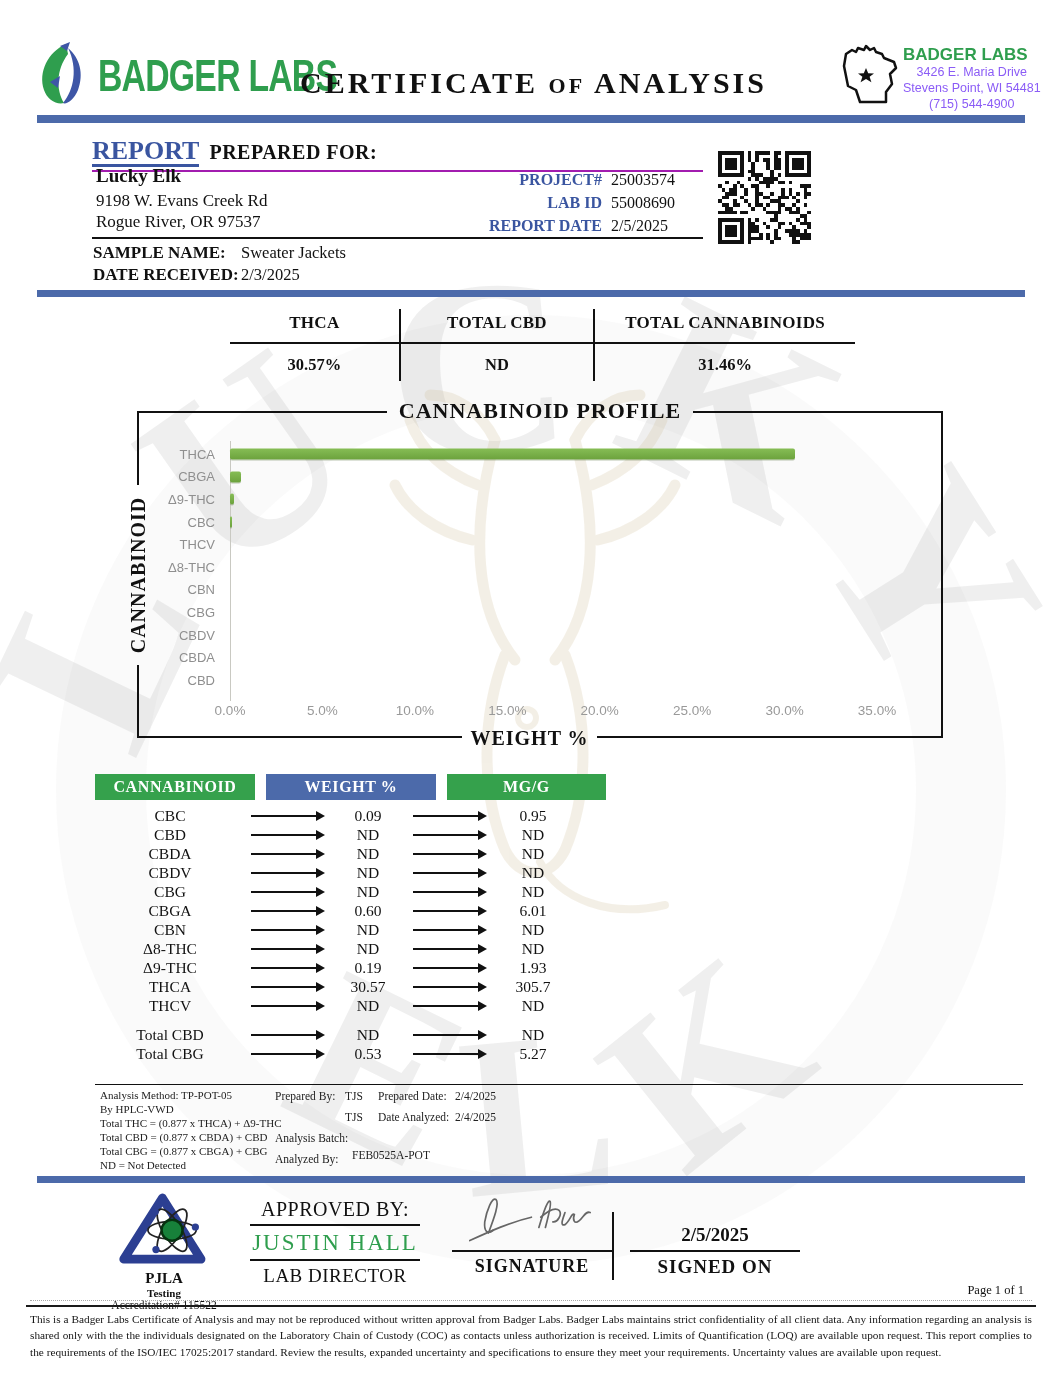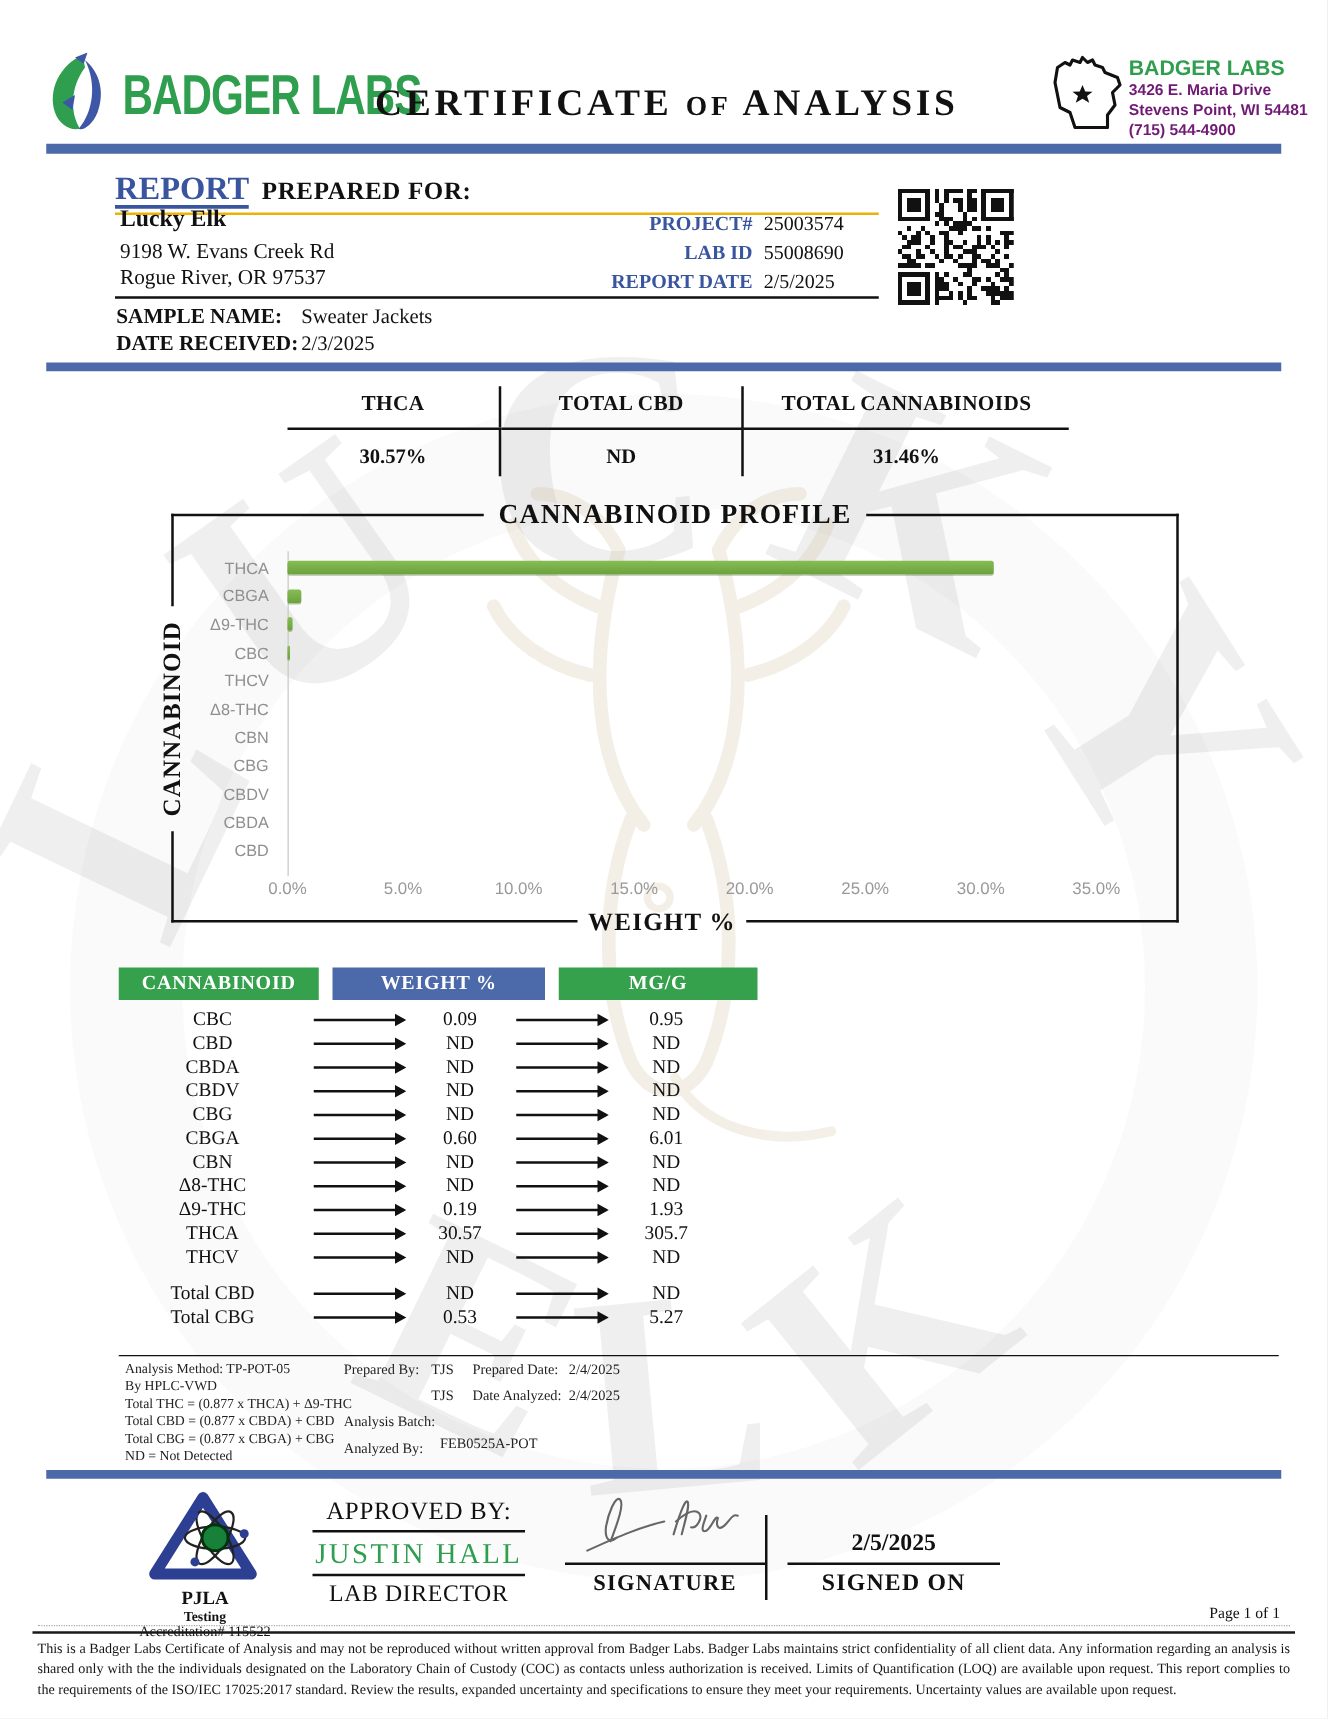--- a/index.html
+++ b/index.html
@@ -13,26 +13,26 @@
   
   .leaf-logo{left:36px;top:42px;}
   .logo-text{left:98px;top:50px;font-family:"Liberation Sans",sans-serif;font-weight:bold;
              font-size:45px;color:#2f9e4e;letter-spacing:-1px;transform:scaleX(.75);transform-origin:left top;white-space:nowrap;}
   .coa-title{left:300px;top:66px;width:460px;text-align:center;font-weight:bold;font-size:30px;
              letter-spacing:3px;white-space:nowrap;}
   .coa-title .of{font-size:22px;text-transform:uppercase;}
   .wis-icon{left:836px;top:40px;}
   .lab-info{left:903px;top:44px;line-height:1.25;}
   .lab-name{font-family:"Liberation Sans",sans-serif;font-weight:bold;font-size:17px;color:#2f9e4e;}
-  .lab-line{font-family:"Liberation Sans",sans-serif;font-weight:bold;font-size:12.5px;color:#701a75;}
+  .lab-line{font-family:"Liberation Sans",sans-serif;font-weight:normal;font-size:12.5px;color:#8b5cf6;text-align:center;}
   .bluebar{left:37px;width:988px;height:8px;background:#4c6aaa;}
   .bar1{top:115px;} .bar2{top:290px;height:7px;} .bar3{top:1176px;height:7px;}
 
   
-  .rep-head{left:92px;top:138px;width:611px;border-bottom:2px solid #eab308;padding-bottom:3px;
+  .rep-head{left:92px;top:138px;width:611px;border-bottom:2px solid #a21caf;padding-bottom:3px;
             display:flex;align-items:baseline;gap:10px;}
   .rep-word{color:#3a55a0;font-weight:bold;font-size:26px;border-bottom:3px solid #3a55a0;line-height:1;}
   .rep-suffix{font-weight:bold;font-size:20px;letter-spacing:.5px;}
   .client{left:96px;top:165px;}
   .client-name{font-weight:bold;font-size:19px;margin-bottom:3px;}
   .client-line{font-size:17px;line-height:21px;}
   .meta{left:462px;top:166px;}
   .meta-row{display:flex;height:23px;align-items:flex-end;}
   .meta-label{width:140px;text-align:right;color:#3a55a0;font-weight:bold;font-size:16px;}
   .meta-value{margin-left:9px;font-size:16px;}

